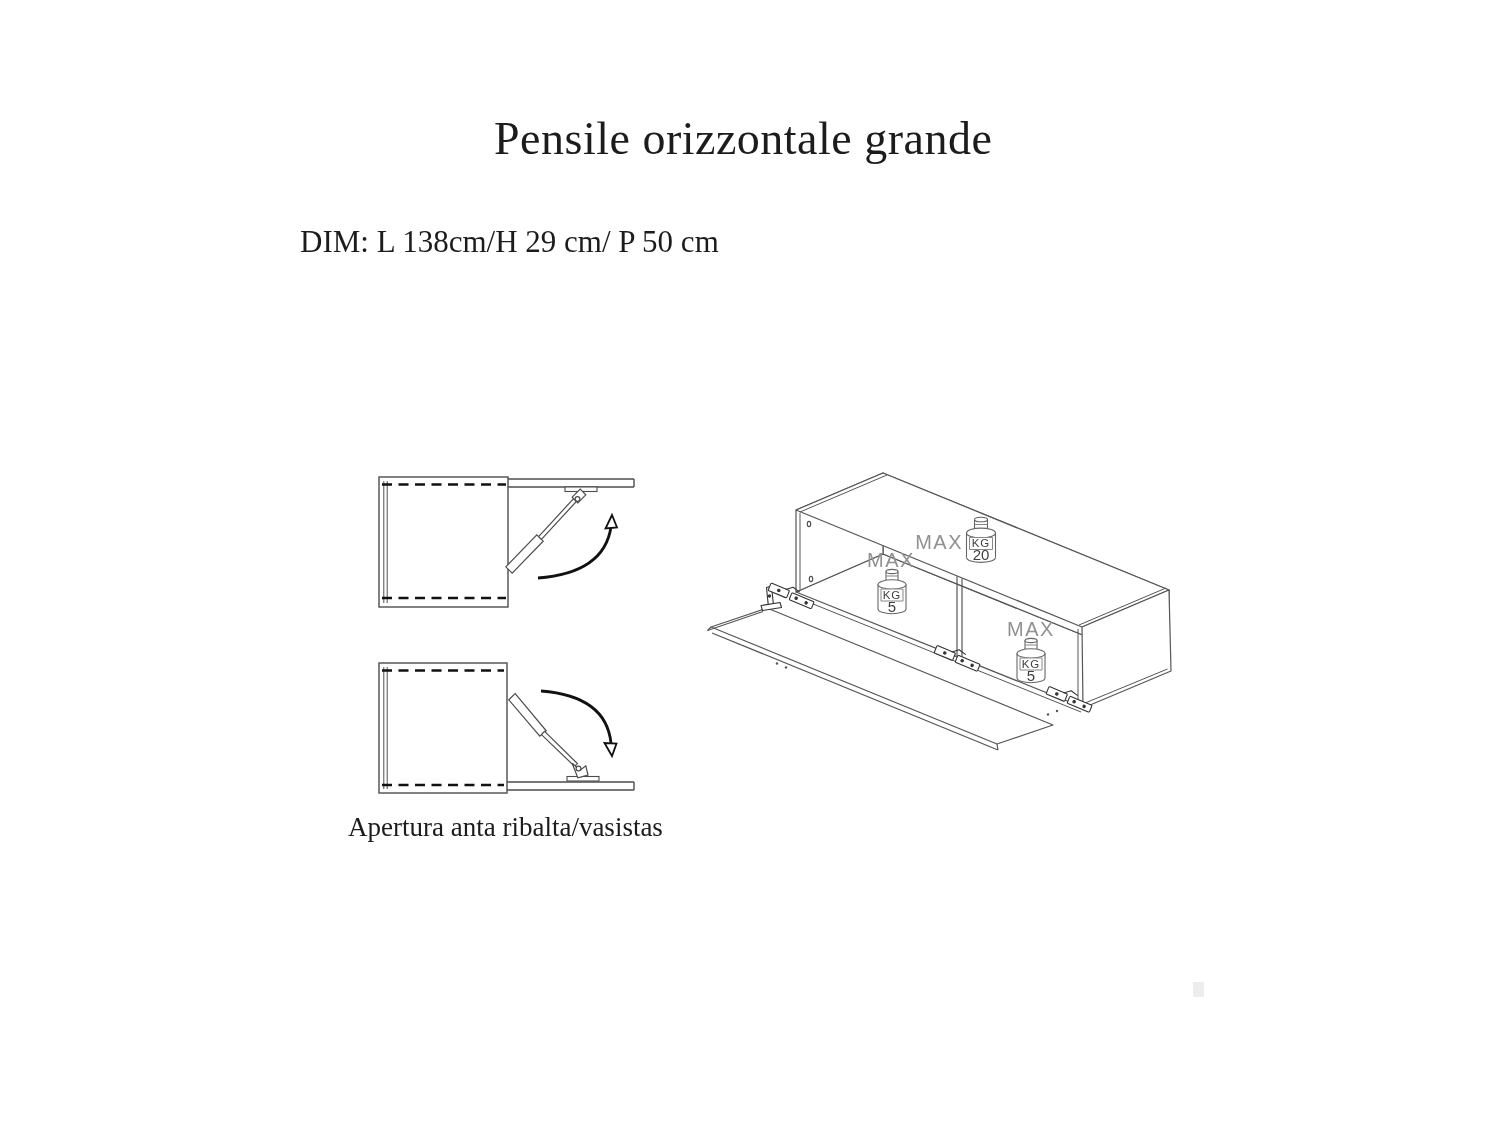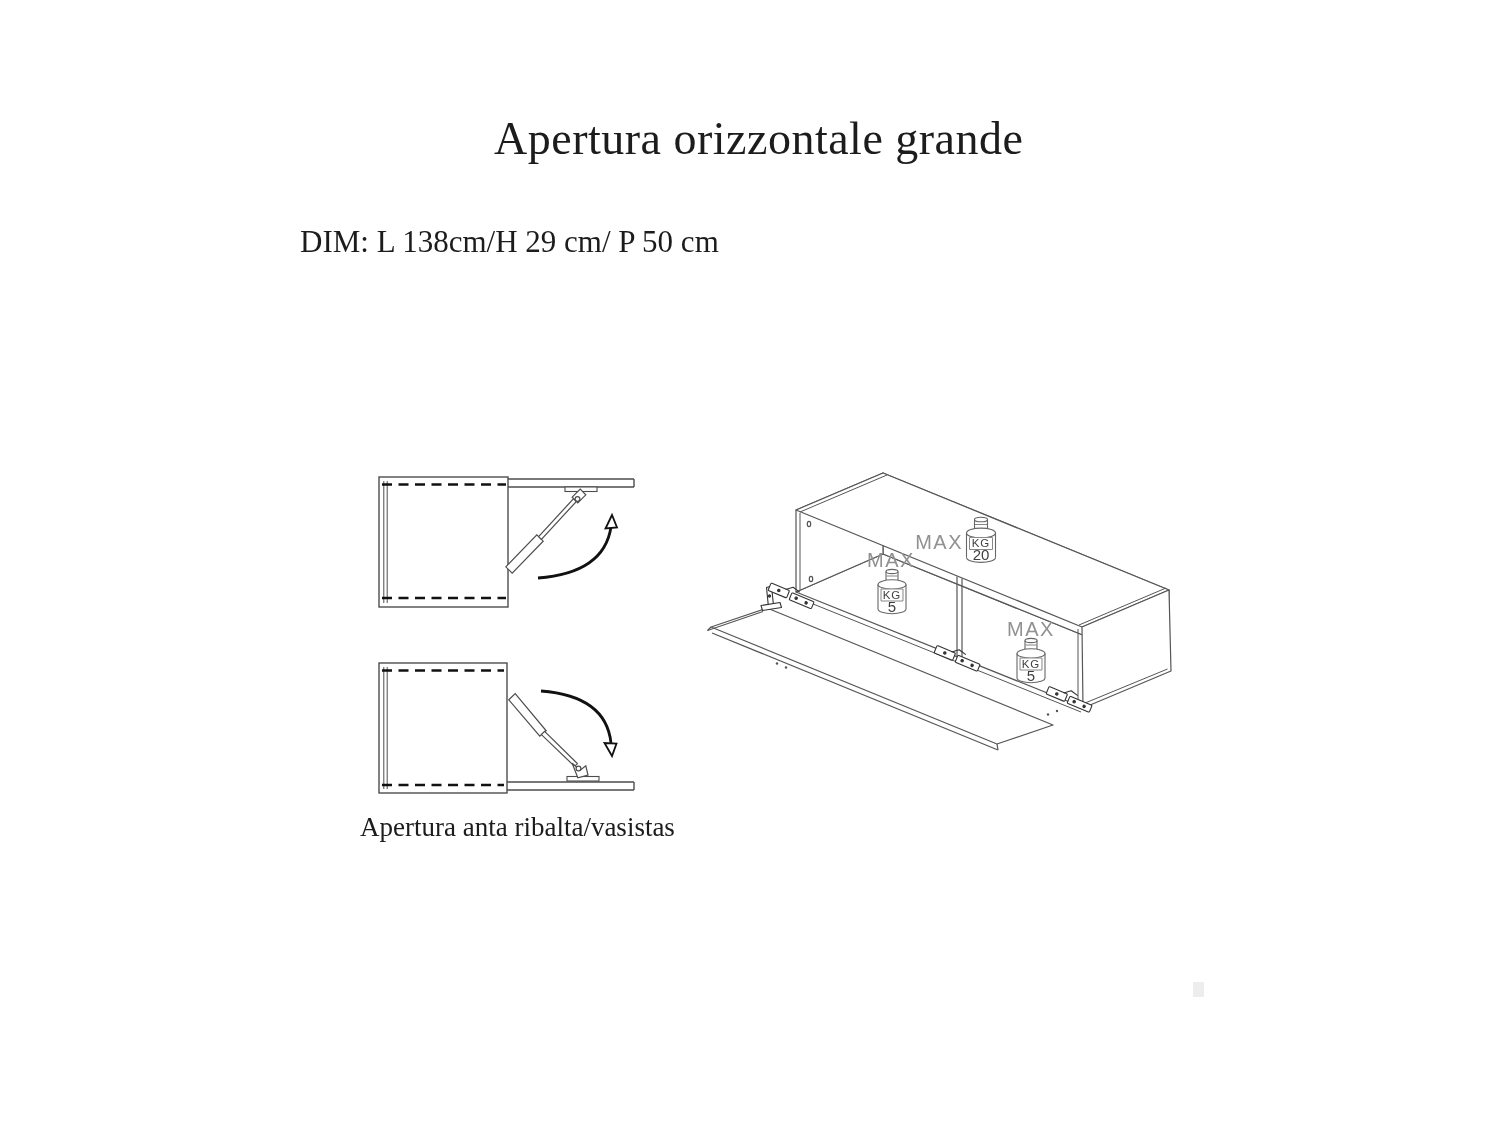--- a/index.html
+++ b/index.html
@@ -1,33 +1,33 @@
 <!DOCTYPE html>
 <html><head>
 <meta charset="utf-8">
 <style>
   html,body{margin:0;padding:0;background:#fff;}
   .page{position:relative;width:1500px;height:1125px;background:#ffffff;overflow:hidden;
         font-family:"Liberation Serif", serif;color:#1c1c1c;}
   .title{position:absolute;left:494px;top:112px;font-size:46px;letter-spacing:.5px;white-space:nowrap;}
   .dim{position:absolute;left:300px;top:224px;font-size:31px;white-space:nowrap;}
-  .caption{position:absolute;left:348px;top:812px;font-size:27px;white-space:nowrap;margin-left:12px;}
+  .caption{position:absolute;left:348px;top:812px;font-size:27px;white-space:nowrap;}
   .dsvg{position:absolute;}
   .watermark{position:absolute;left:1193px;top:982px;width:11px;height:15px;background:#ededed;}
   svg text{font-family:"Liberation Sans", sans-serif;}
   .maxlbl{fill:#919191;letter-spacing:1.5px;}
   .kgtxt{fill:#3f3f3f;letter-spacing:1px;}
   .valtxt{fill:#3f3f3f;}
 </style>
 </head>
 <body>
 
 <div class="page">
 
-  <div class="title">Apertura orizzontale grande</div>
+  <div class="title">Pensile orizzontale grande</div>
   <div class="dim">DIM: L 138cm/H 29 cm/ P 50 cm</div>
 
   <svg class="dsvg" style="left:355px;top:455px;" width="300" height="170" viewBox="355 455 300 170">
     <g stroke="#4d4d4d" stroke-width="1.4" fill="none">
       <rect x="379" y="477" width="129" height="130" fill="#ffffff"></rect>
       <line x1="383.8" y1="481" x2="383.8" y2="603" stroke-width="1"></line>
       <line x1="387.2" y1="481" x2="387.2" y2="603" stroke-width="1"></line>
 
       <g>
         <line x1="508" y1="479" x2="634" y2="479"></line>

